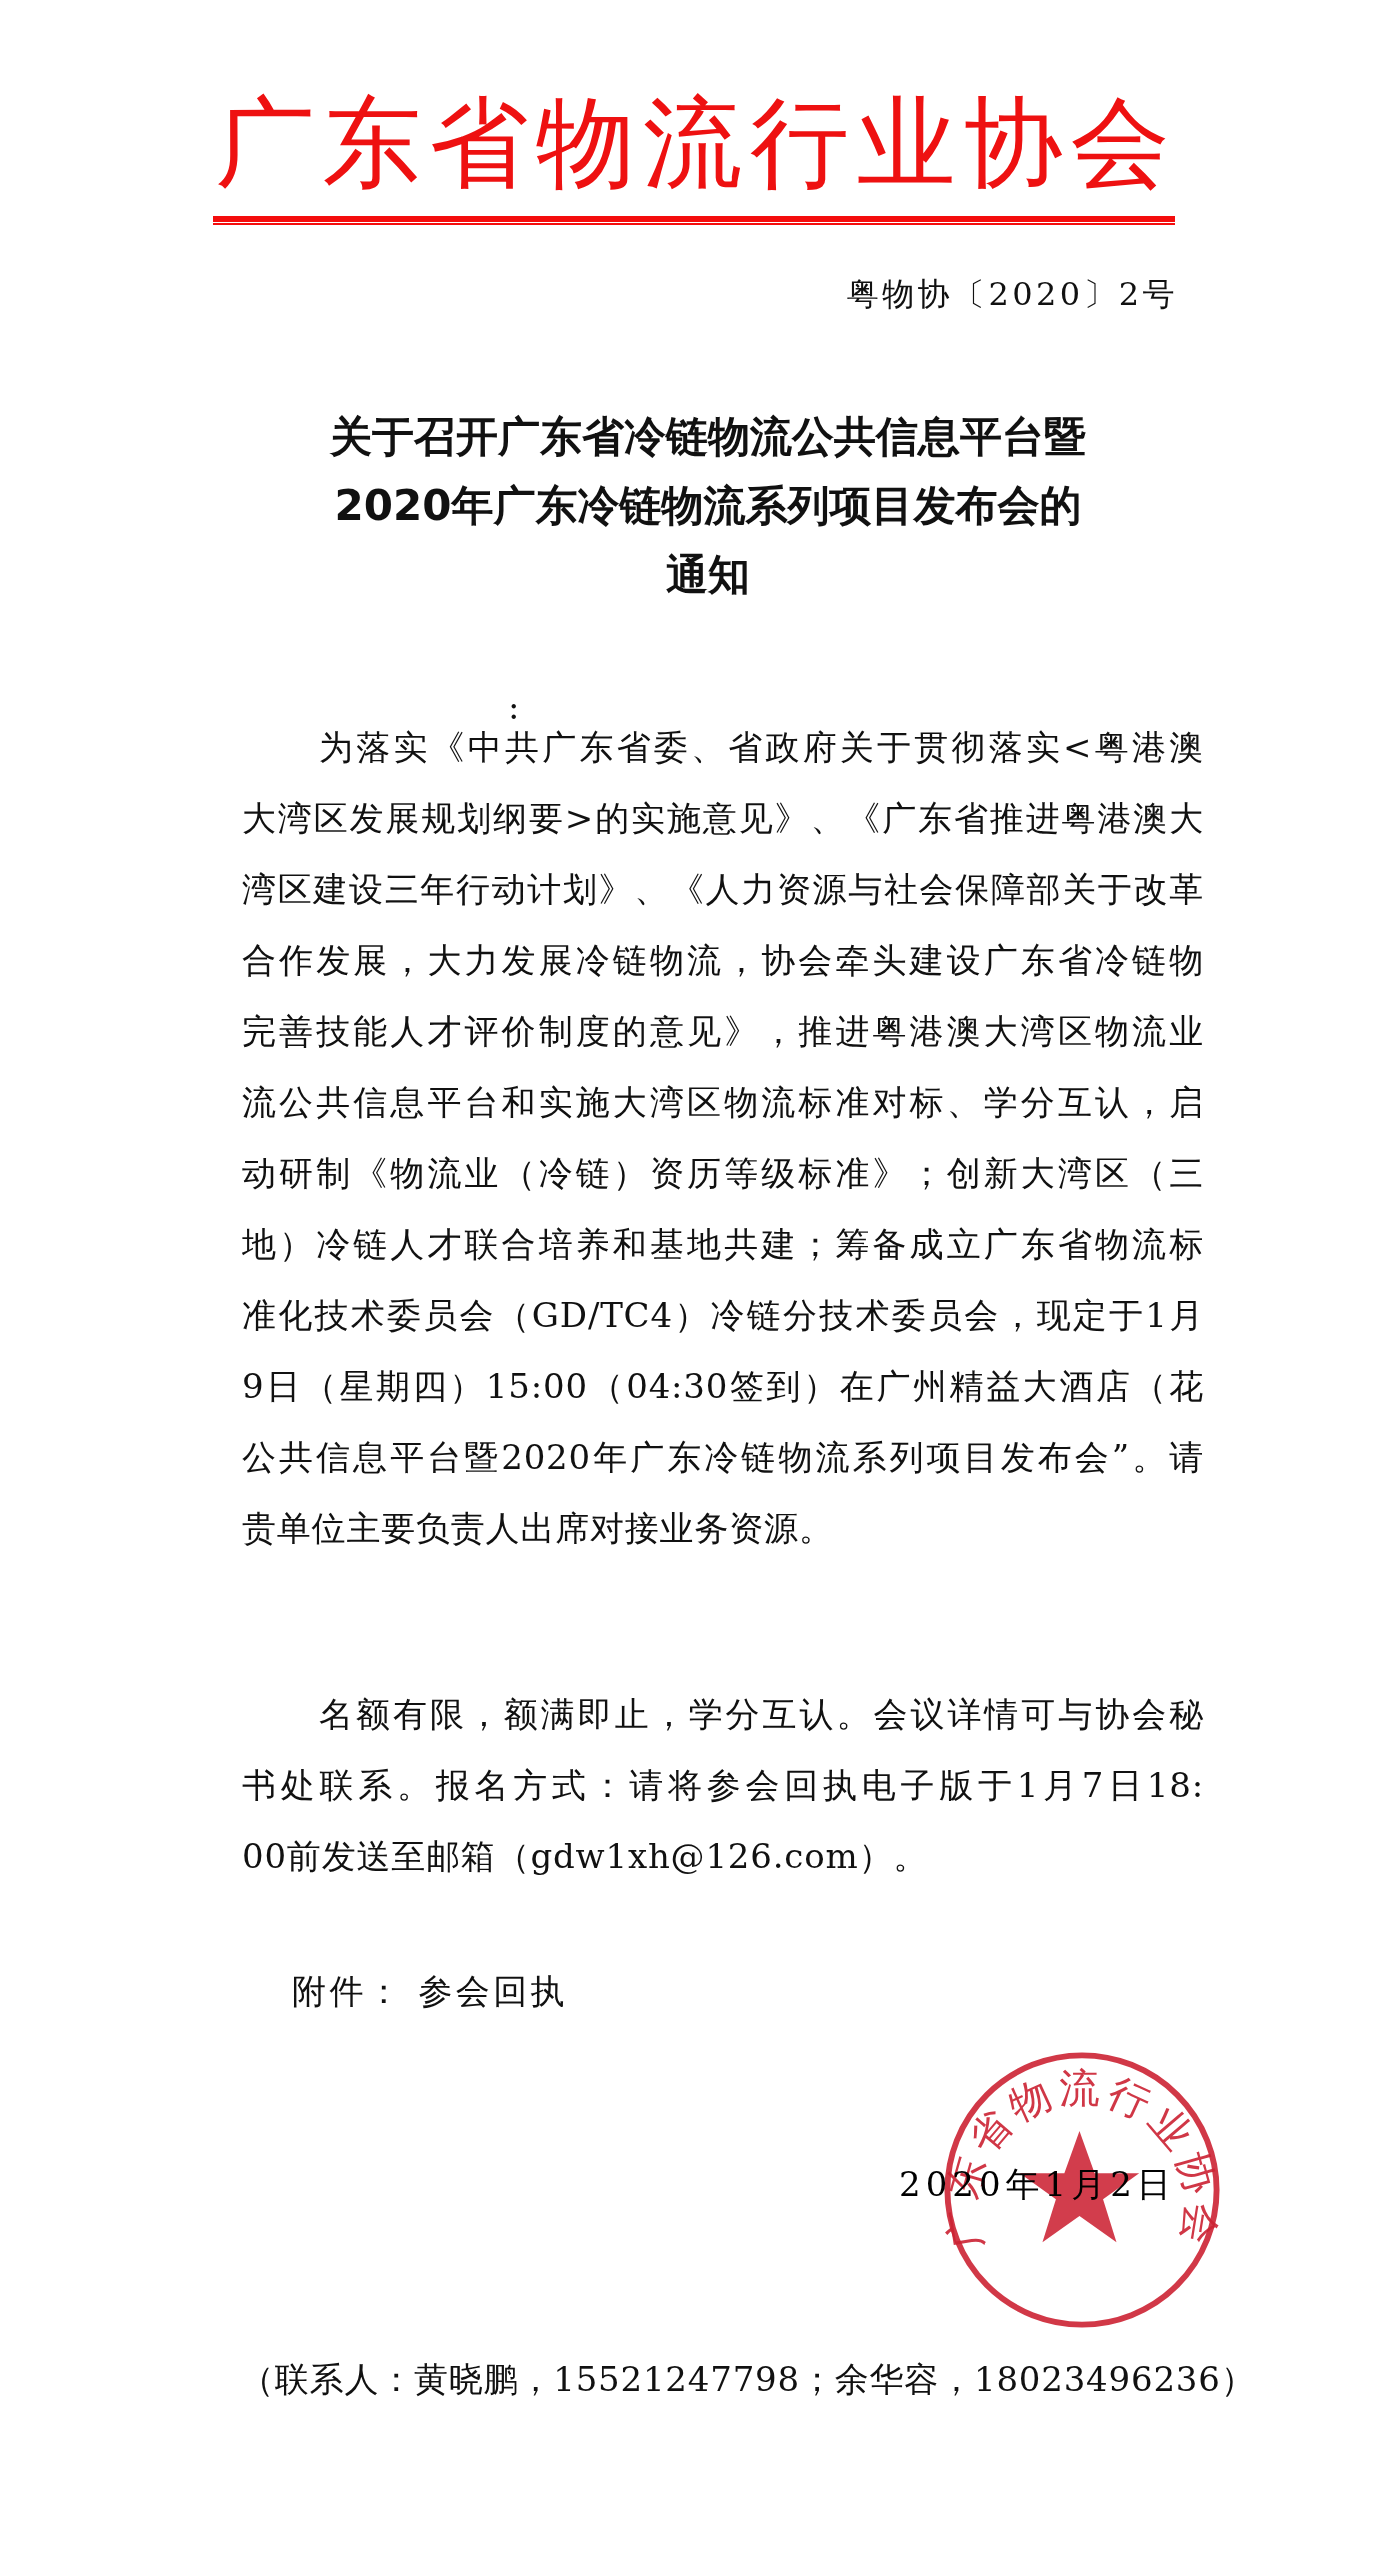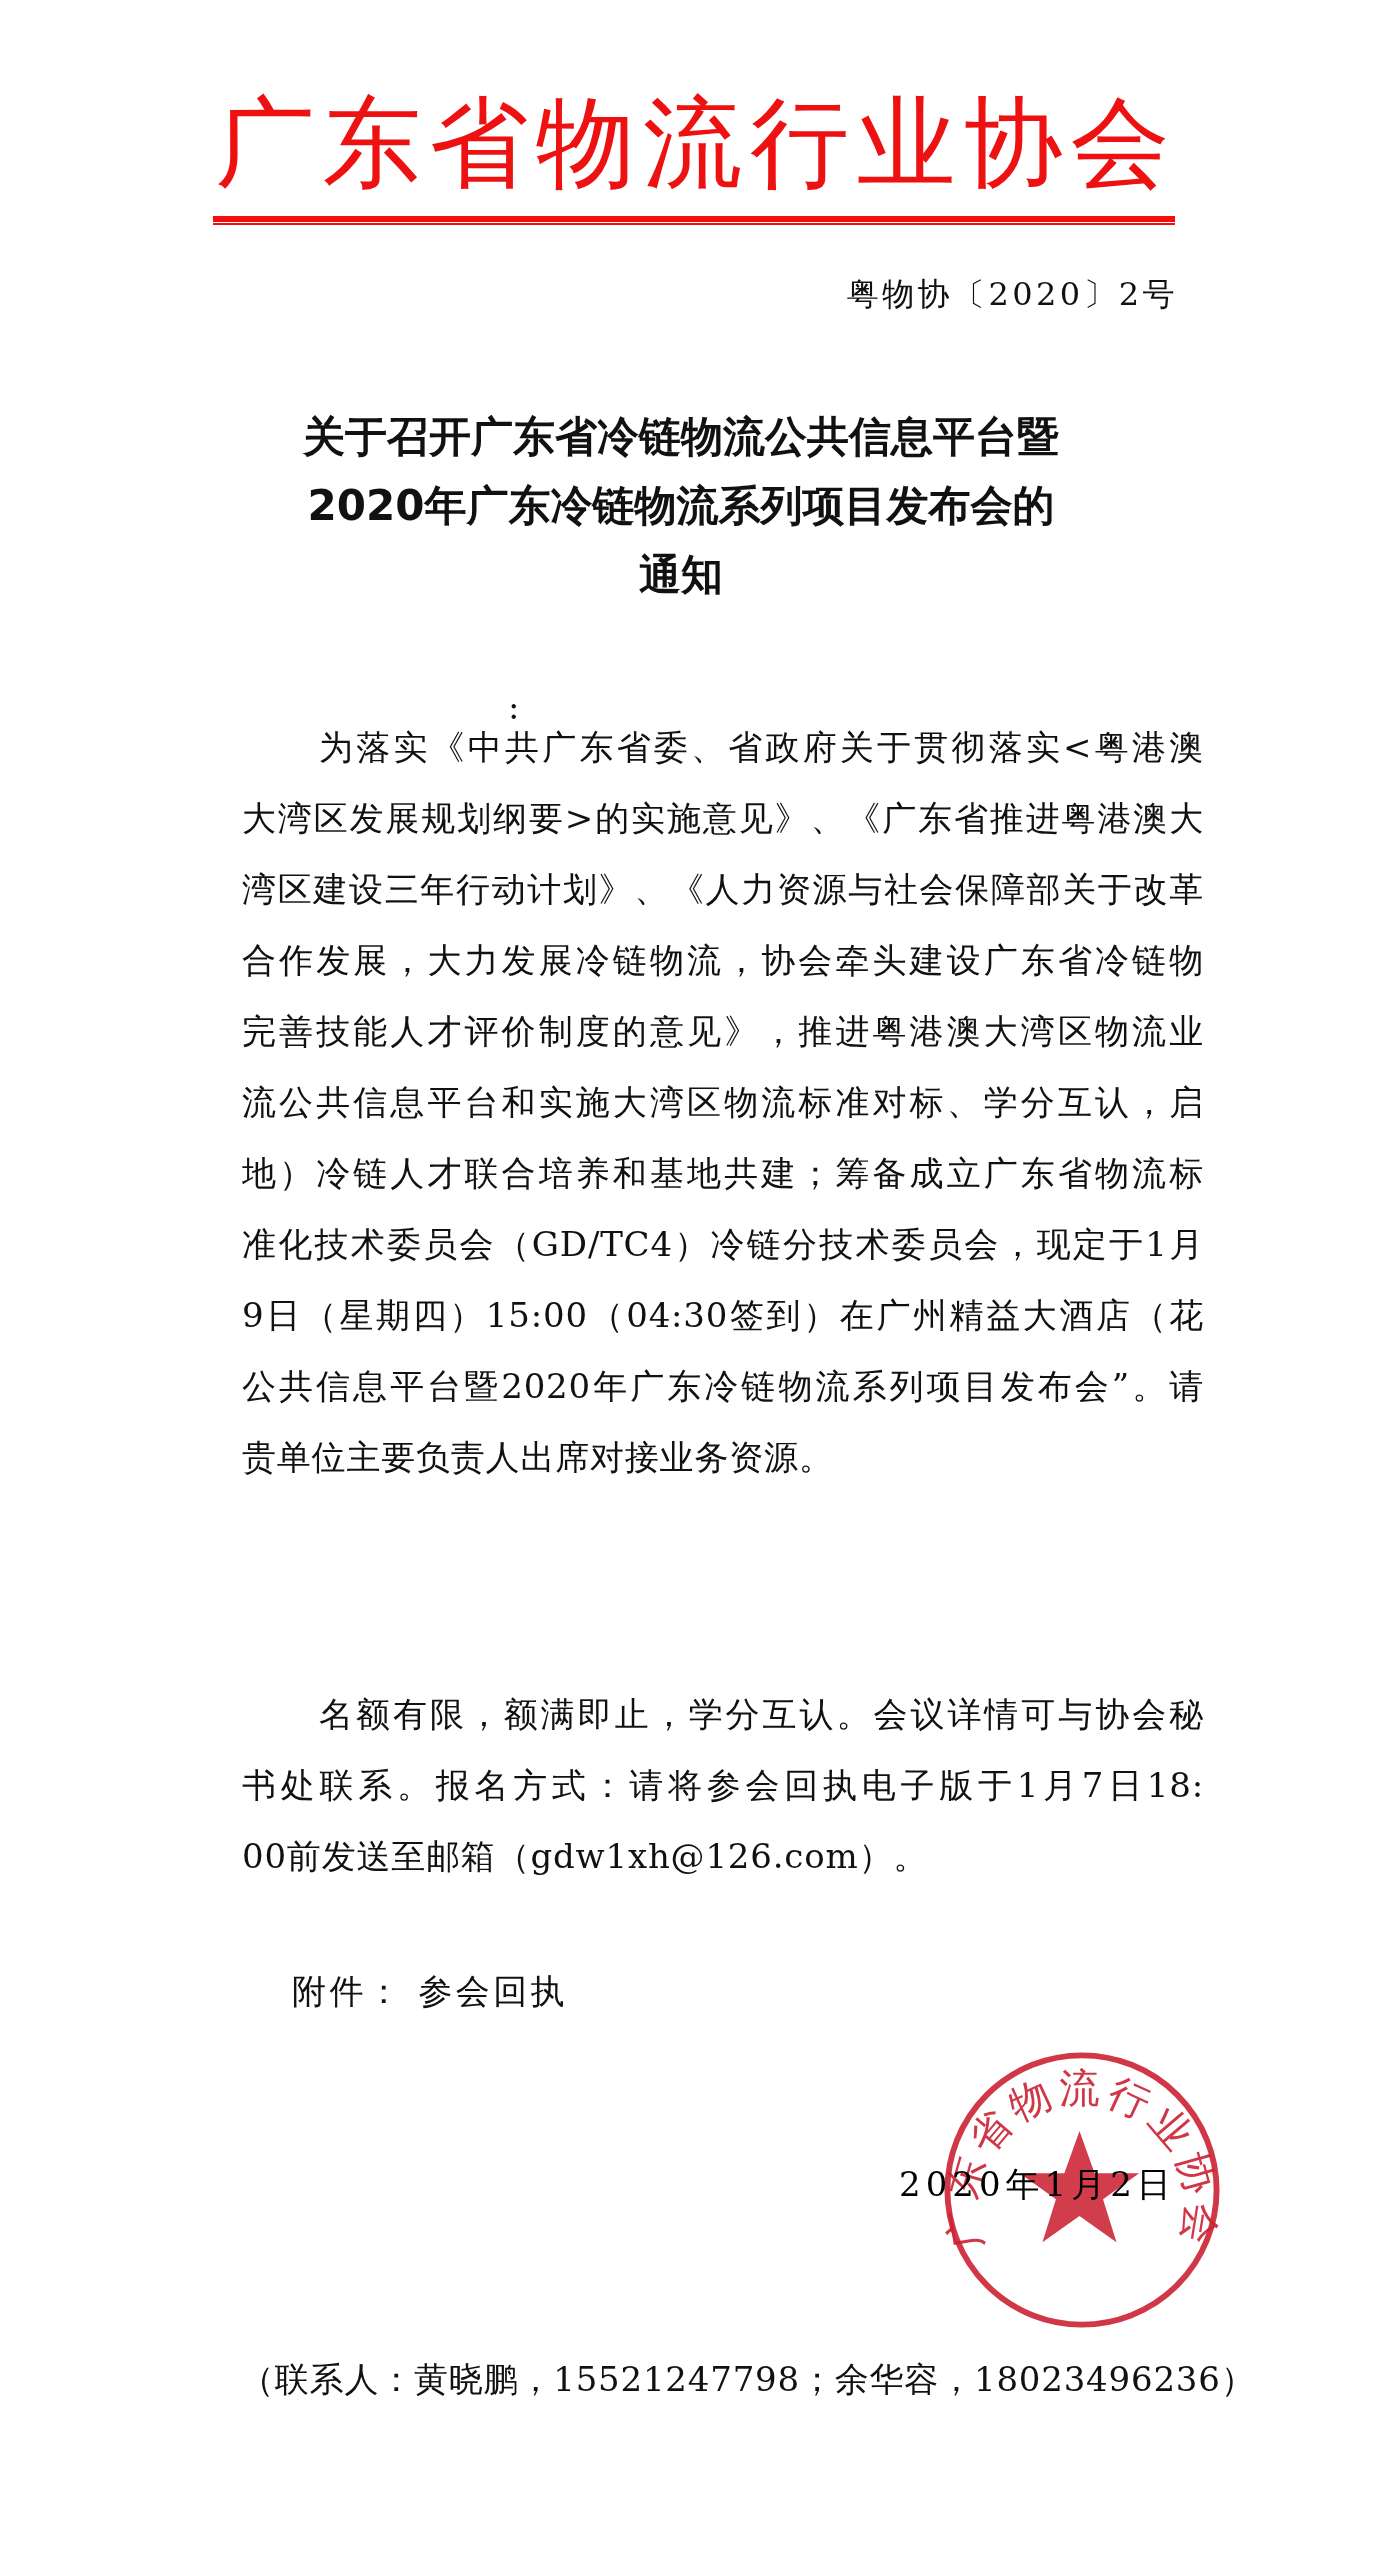--- a/index.html
+++ b/index.html
@@ -11,21 +11,21 @@
     font-family: "DejaVu Sans", "Liberation Sans", sans-serif; color: #ee1111;
     font-size: 99px; line-height: 118px; letter-spacing: 5px; white-space: nowrap;
     display: flex; justify-content: space-between; }
   .letterhead span { display: inline-block; width: 109px; text-align: center; }
   .rule-thick { left: 213px; top: 216px; width: 962px; height: 5.9px; background: #f40d0d; }
   .rule-thin  { left: 213px; top: 223px; width: 962px; height: 1.7px; background: #f40d0d; }
 
   .doc-number { right: 212px; top: 271px; font-size: 32px; line-height: 47px;
     letter-spacing: 3.4px; white-space: nowrap; }
 
-  .title { left: 200px; top: 402px; width: 962px; text-align: center;
+  .title { left: 227px; top: 402px; width: 962px; text-align: center;
     font-family: "DejaVu Sans", "Liberation Sans", sans-serif; font-weight: bold;
     font-size: 42px; line-height: 69px; color: #111; }
   .title div { white-space: nowrap; }
 
   .salutation { left: 214px; top: 682px; width: 962px; font-size: 34px; line-height: 50px; }
   .salutation .addr { display: inline-block; width: 294px; }
 
   .body-text { left: 214px; width: 962px; font-size: 34px; line-height: 71px;
     text-align: justify; letter-spacing: 0.8px; margin-left: 28px; }
   .body-text .line { white-space: nowrap; display: block; height: 71px;
@@ -72,20 +72,21 @@
   <span class="addr"></span><span>:</span>
 </div>
 
 <div class="abs body-text" style="top:712px;">
   <span class="line indent">为落实《中共广东省委、省政府关于贯彻落实&lt;粤港澳</span>
   <span class="line">大湾区发展规划纲要&gt;的实施意见》、《广东省推进粤港澳大</span>
   <span class="line">湾区建设三年行动计划》、《人力资源与社会保障部关于改革</span>
   <span class="line">合作发展，大力发展冷链物流，协会牵头建设广东省冷链物</span>
   <span class="line">完善技能人才评价制度的意见》，推进粤港澳大湾区物流业</span>
   <span class="line">流公共信息平台和实施大湾区物流标准对标、学分互认，启</span>
+  <span class="line">动研制《物流业（冷链）资历等级标准》；创新大湾区（三</span>
   <span class="line">地）冷链人才联合培养和基地共建；筹备成立广东省物流标</span>
   <span class="line">准化技术委员会（GD/TC4）冷链分技术委员会，现定于1月</span>
   <span class="line">9日（星期四）15:00（04:30签到）在广州精益大酒店（花</span>
   <span class="line">公共信息平台暨2020年广东冷链物流系列项目发布会”。请</span>
   <span class="line last">贵单位主要负责人出席对接业务资源。</span>
 </div>
 
 <div class="abs body-text" style="top:1679px;">
   <span class="line indent">名额有限，额满即止，学分互认。会议详情可与协会秘</span>
   <span class="line">书处联系。报名方式：请将参会回执电子版于1月7日18:</span>

